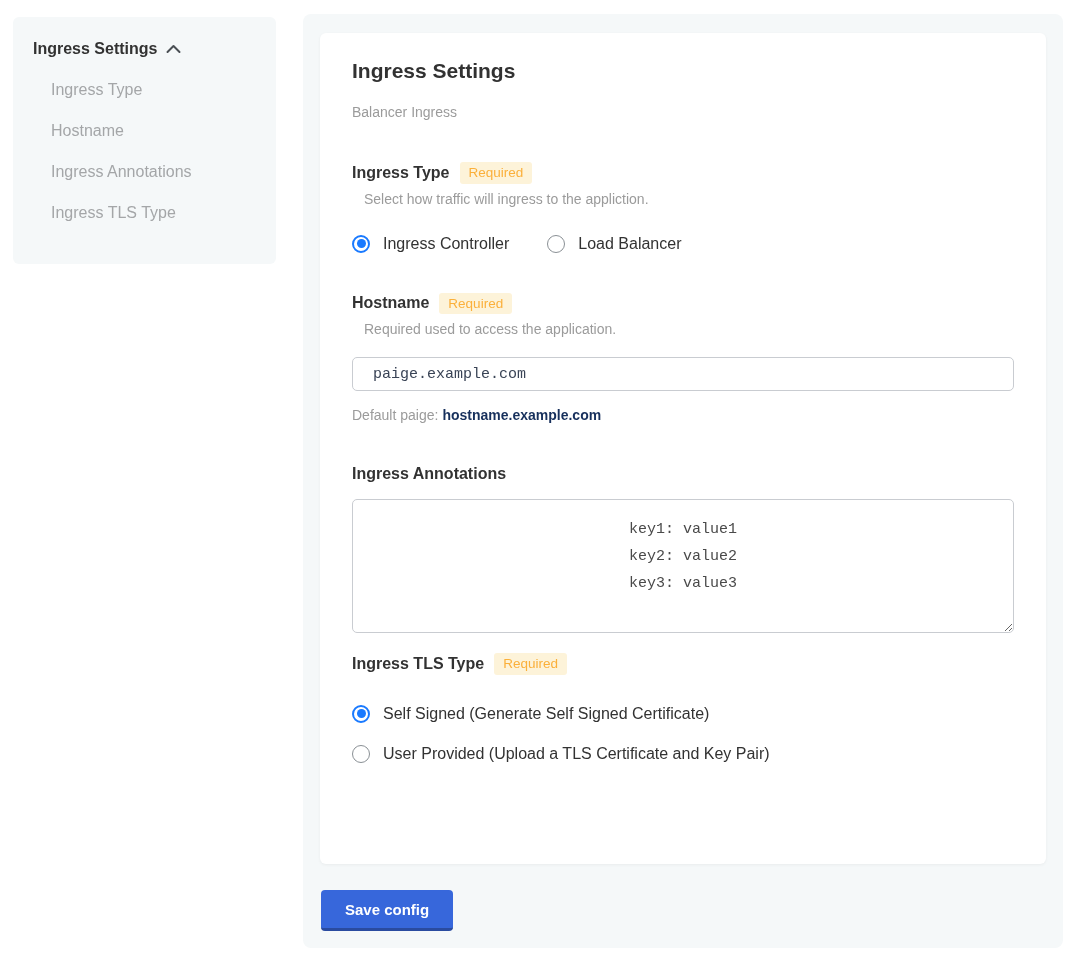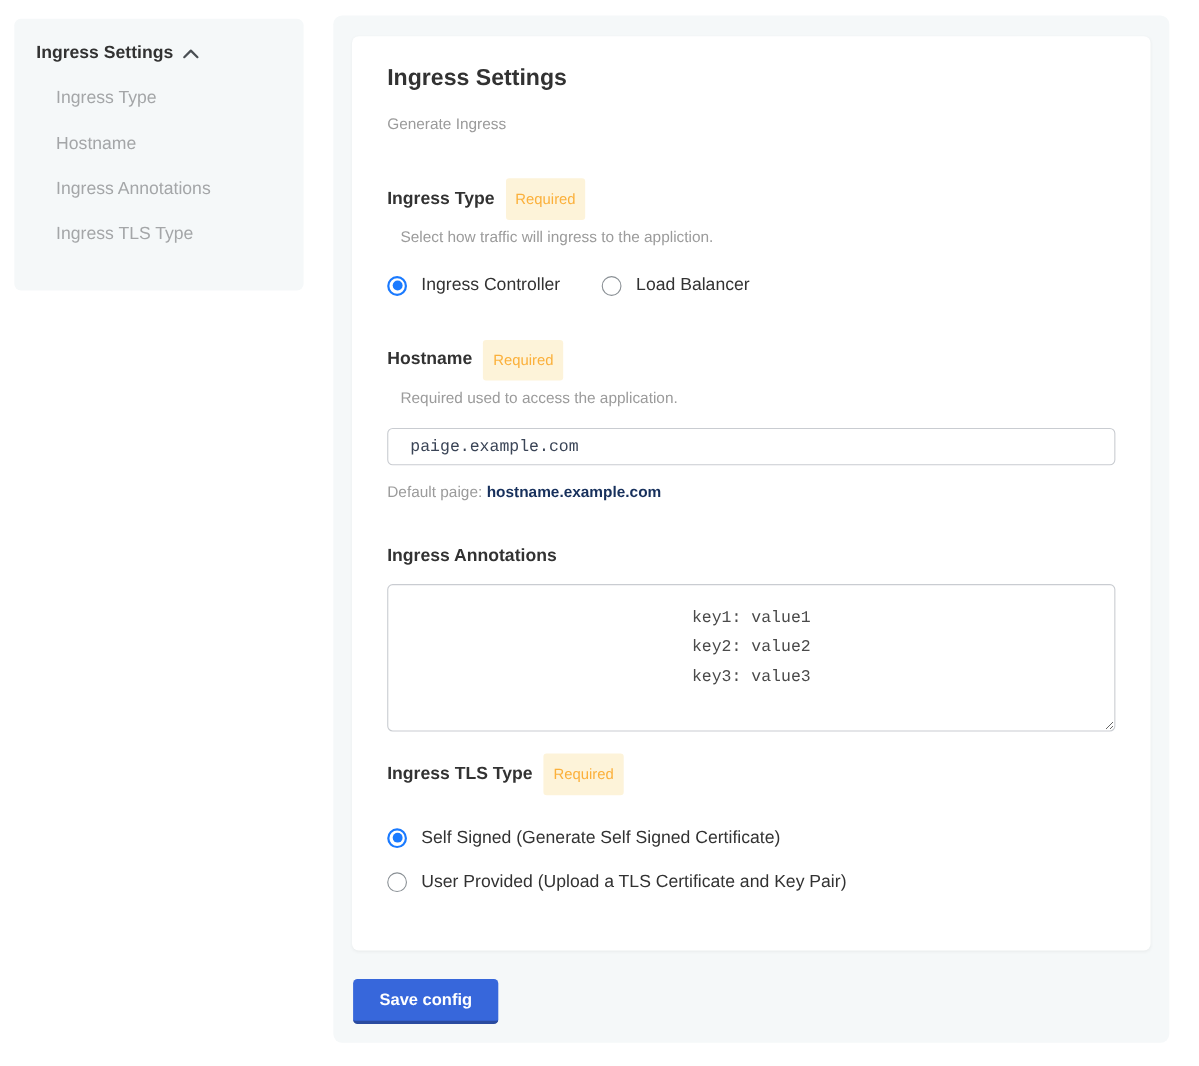--- a/index.html
+++ b/index.html
@@ -47,21 +47,21 @@
     overflow: hidden;
   }
   .card-title { margin: 0; font-size: 21px; font-weight: bold; color: #323232; }
   .card-subtitle { margin: 21px 0 0; font-size: 14px; color: #9b9b9b; }
 
   .group-label-row { display: flex; align-items: center; gap: 10px; }
   .group-label { font-size: 16px; font-weight: bold; color: #323232; }
   .badge {
     background: var(--badge-bg, #fdf3d9);
     color: var(--badge-text, #fbb03b);
-    font-size: 13.5px; padding: 12px 9px; border-radius: 3px;
+    font-size: 13.5px; padding: 4px 9px; border-radius: 3px;
     line-height: 1;
   }
   .help { margin: 7px 12px 0; font-size: 14px; color: #9b9b9b; }
 
   .group-ingress-type { margin-top: 42px; }
   .group-hostname    { margin-top: 40px; }
   .group-annotations { margin-top: 42px; }
   .group-tls         { margin-top: 20px; }
 
   
@@ -132,21 +132,21 @@
     <div class="side-item">Hostname</div>
     <div class="side-item">Ingress Annotations</div>
     <div class="side-item">Ingress TLS Type</div>
   </nav>
 </aside>
 
 <section class="panel">
   <div class="card">
 
     <h1 class="card-title">Ingress Settings</h1>
-    <p class="card-subtitle">Generate Ingress</p>
+    <p class="card-subtitle">Balancer Ingress</p>
 
     <div class="group-ingress-type">
       <div class="group-label-row">
         <span class="group-label">Ingress Type</span>
         <span class="badge">Required</span>
       </div>
       <p class="help">Select how traffic will ingress to the appliction.</p>
       <div class="radio-row">
         <label class="radio-opt">
           <span class="radio checked"></span>

